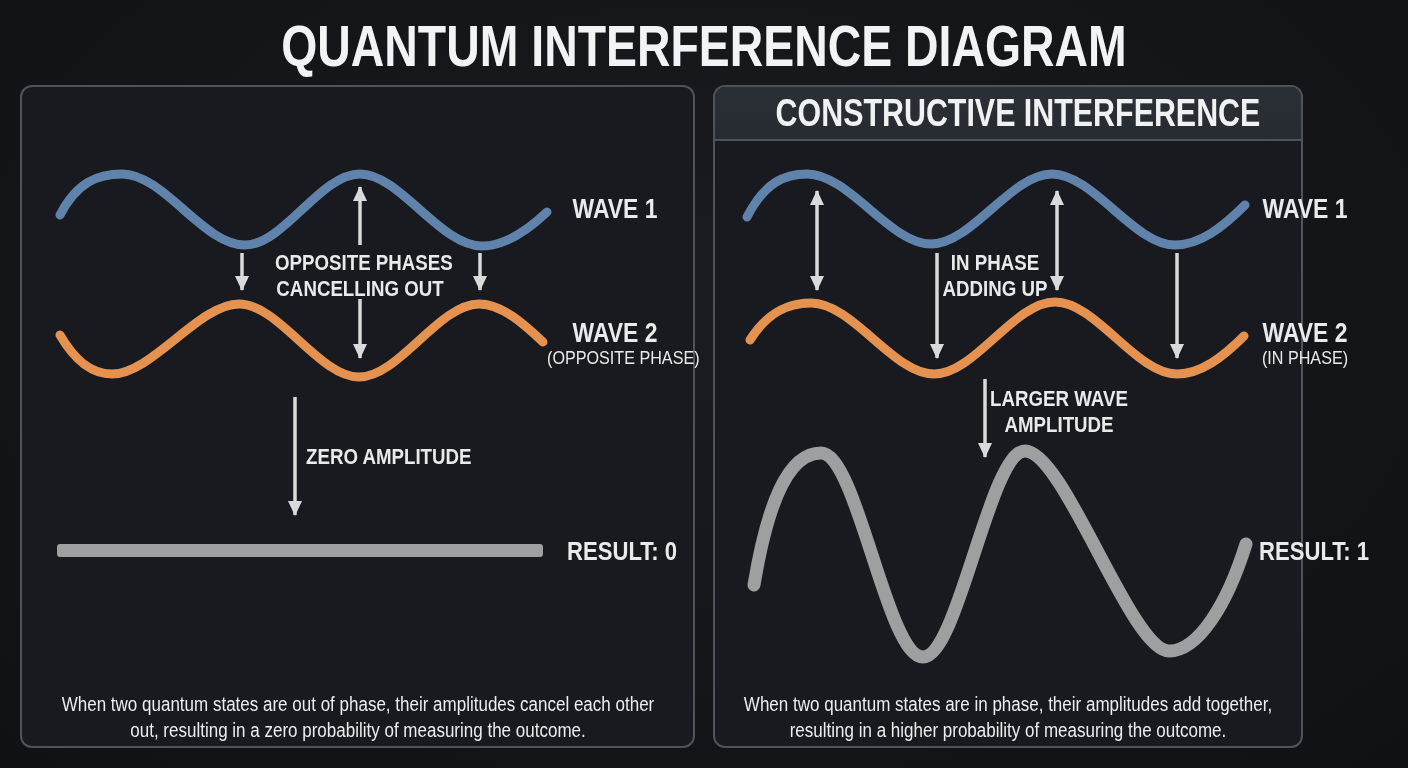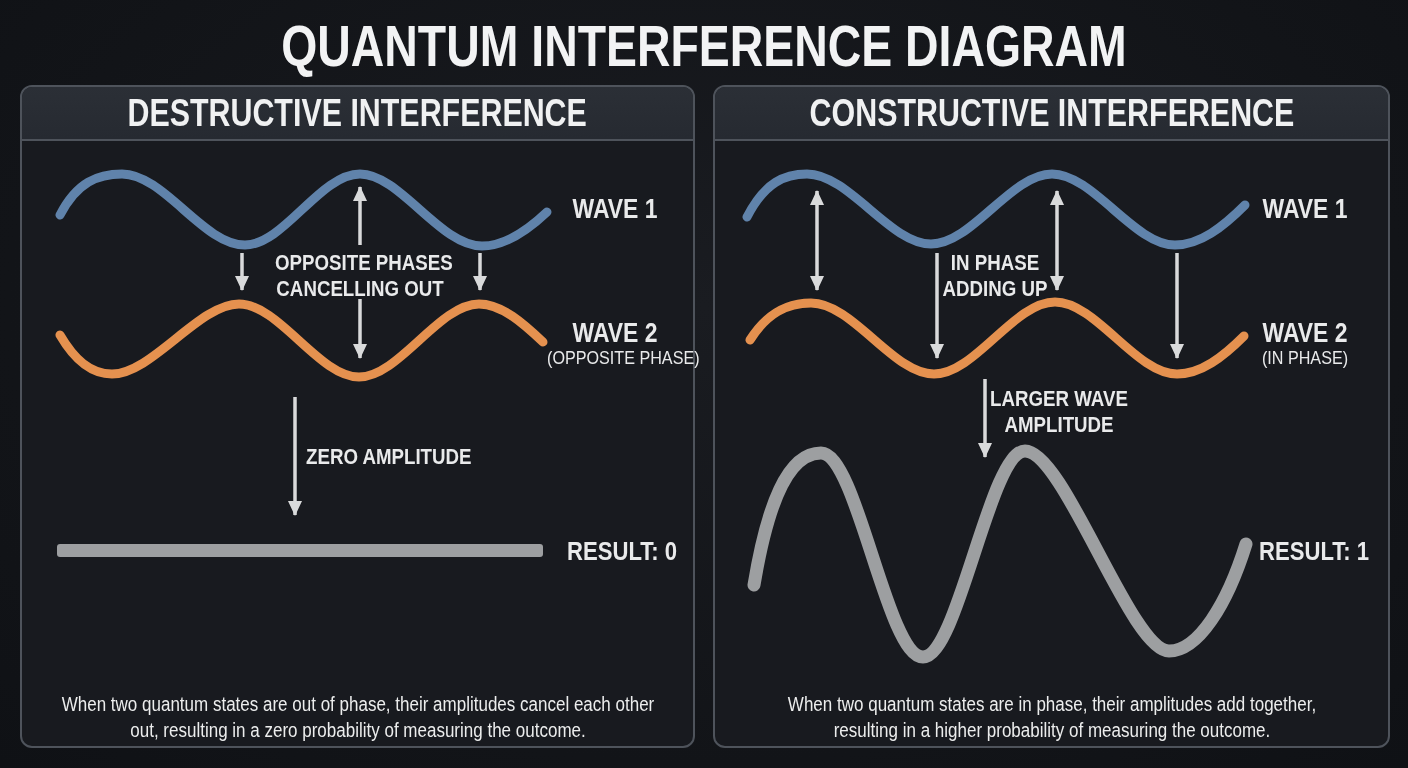--- a/index.html
+++ b/index.html
@@ -12,21 +12,21 @@
     position:absolute;top:12px;left:0;width:1408px;text-align:center;
     font-size:58px;font-weight:700;color:#f2f3f4;letter-spacing:0px;
     transform:scaleX(0.80);transform-origin:50% 50%;white-space:nowrap;
   }
   .panel{
     position:absolute;top:85px;height:663px;
     background:#181a1f;border:2px solid #4e535b;border-radius:12px;
     box-sizing:border-box;
   }
   .panel.left{left:20px;width:675px;}
-  .panel.right{left:713px;width:677px;}
+  .panel.right{left:713px;width:590px;}
   .panel-header{
     position:absolute;top:0;left:0;right:0;height:52px;
     background:linear-gradient(#2b2f36,#262a31);
     border-bottom:2px solid #4e535b;border-radius:10px 10px 0 0;
     text-align:center;line-height:52px;font-size:38px;font-weight:700;color:#f0f1f2;
     transform:none;
   }
   .panel-header > span{display:inline-block;transform:scaleX(0.80);transform-origin:50% 50%;white-space:nowrap;}
   .diagram-svg{position:absolute;top:0;left:0;pointer-events:none;}
   .lbl{position:absolute;color:#e9eaeb;}
@@ -45,23 +45,20 @@
   }
 </style>
 </head>
 <body>
 
 <div class="canvas">
 
   <div class="page-title">QUANTUM INTERFERENCE DIAGRAM</div>
 
   <div class="panel left">
-    <div class="panel-header">
-      <span>DESTRUCTIVE INTERFERENCE</span>
-    </div>
 
     <svg class="diagram-svg" width="675" height="663" viewBox="0 0 675 663">
       <defs>
         <marker id="ahL" markerUnits="userSpaceOnUse" markerWidth="18" markerHeight="16" refX="15" refY="8" orient="auto-start-reverse">
           <path d="M1,1 L16,8 L1,15 Z" fill="#d9dadb"></path>
         </marker>
       </defs>
 
       <path d="M 38,128 C 55,95 76,87 100,87 C 142,87 181,158 223,158 C 262,158 298,87 338,87 C 378,87 418,159 460,159 C 484,159 506,143 525,125" fill="none" stroke="#6083ab" stroke-width="9" stroke-linecap="round"></path>
 

